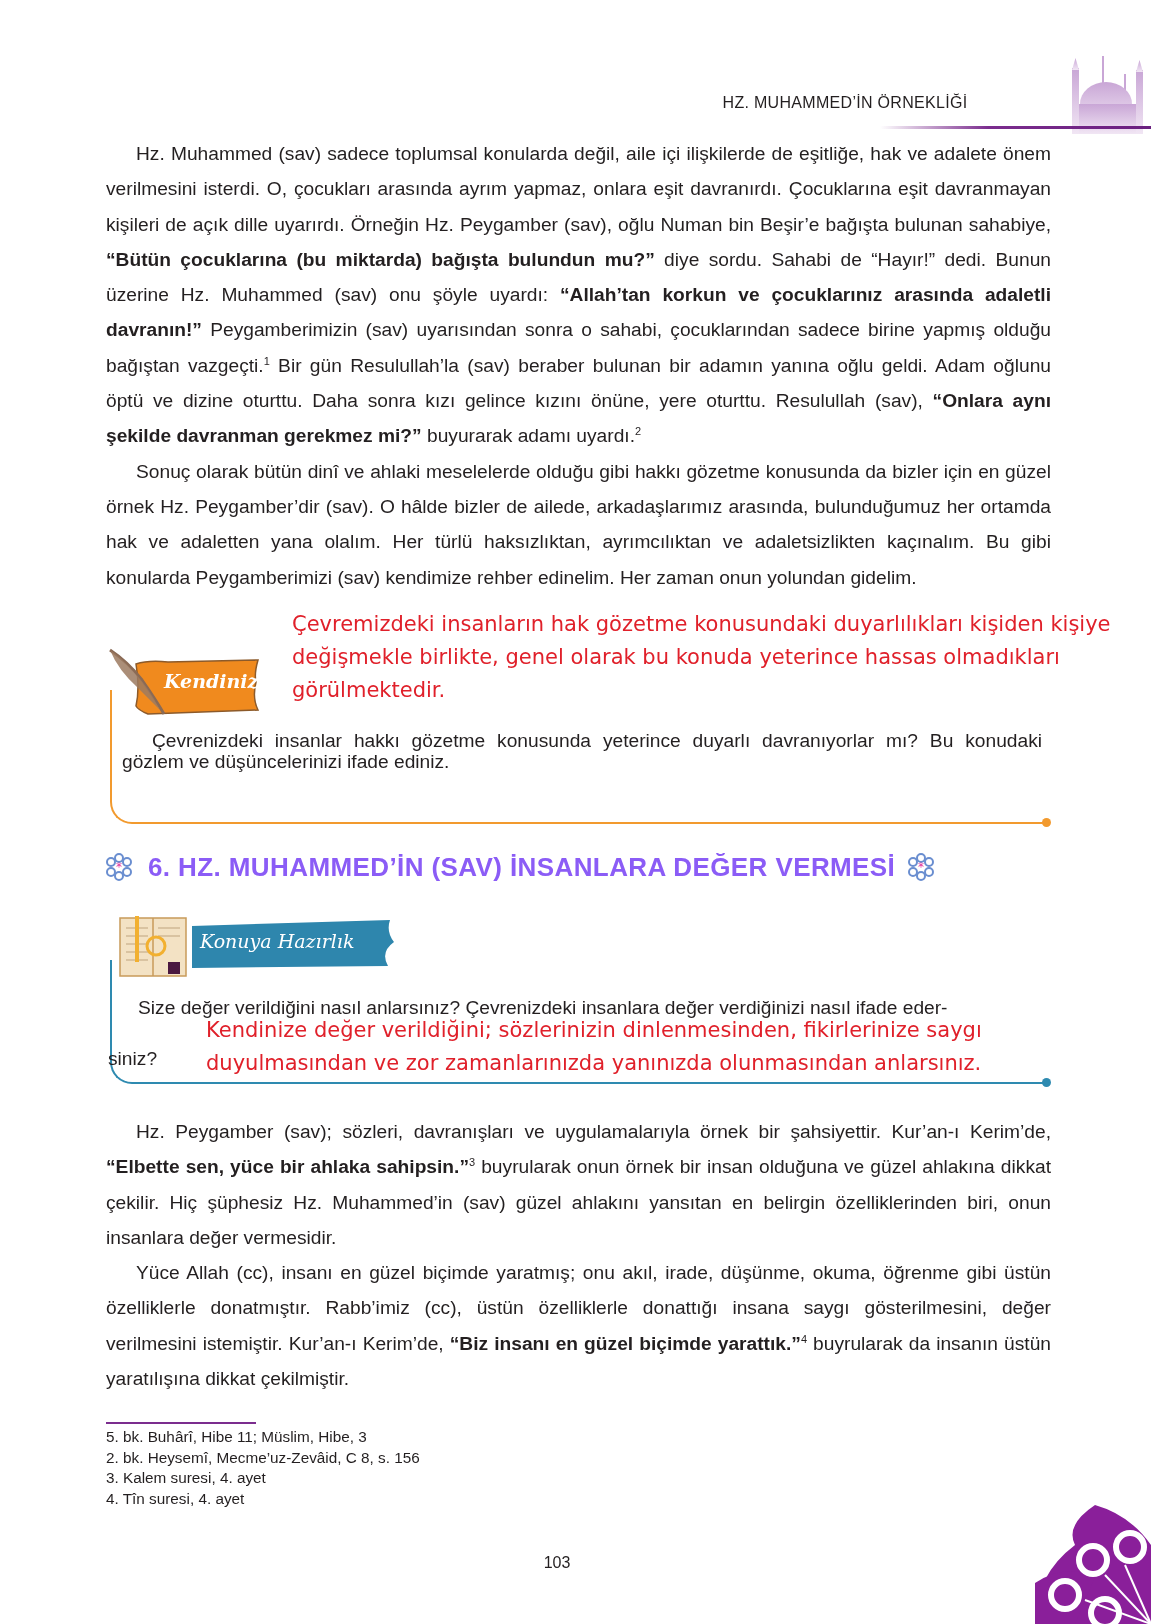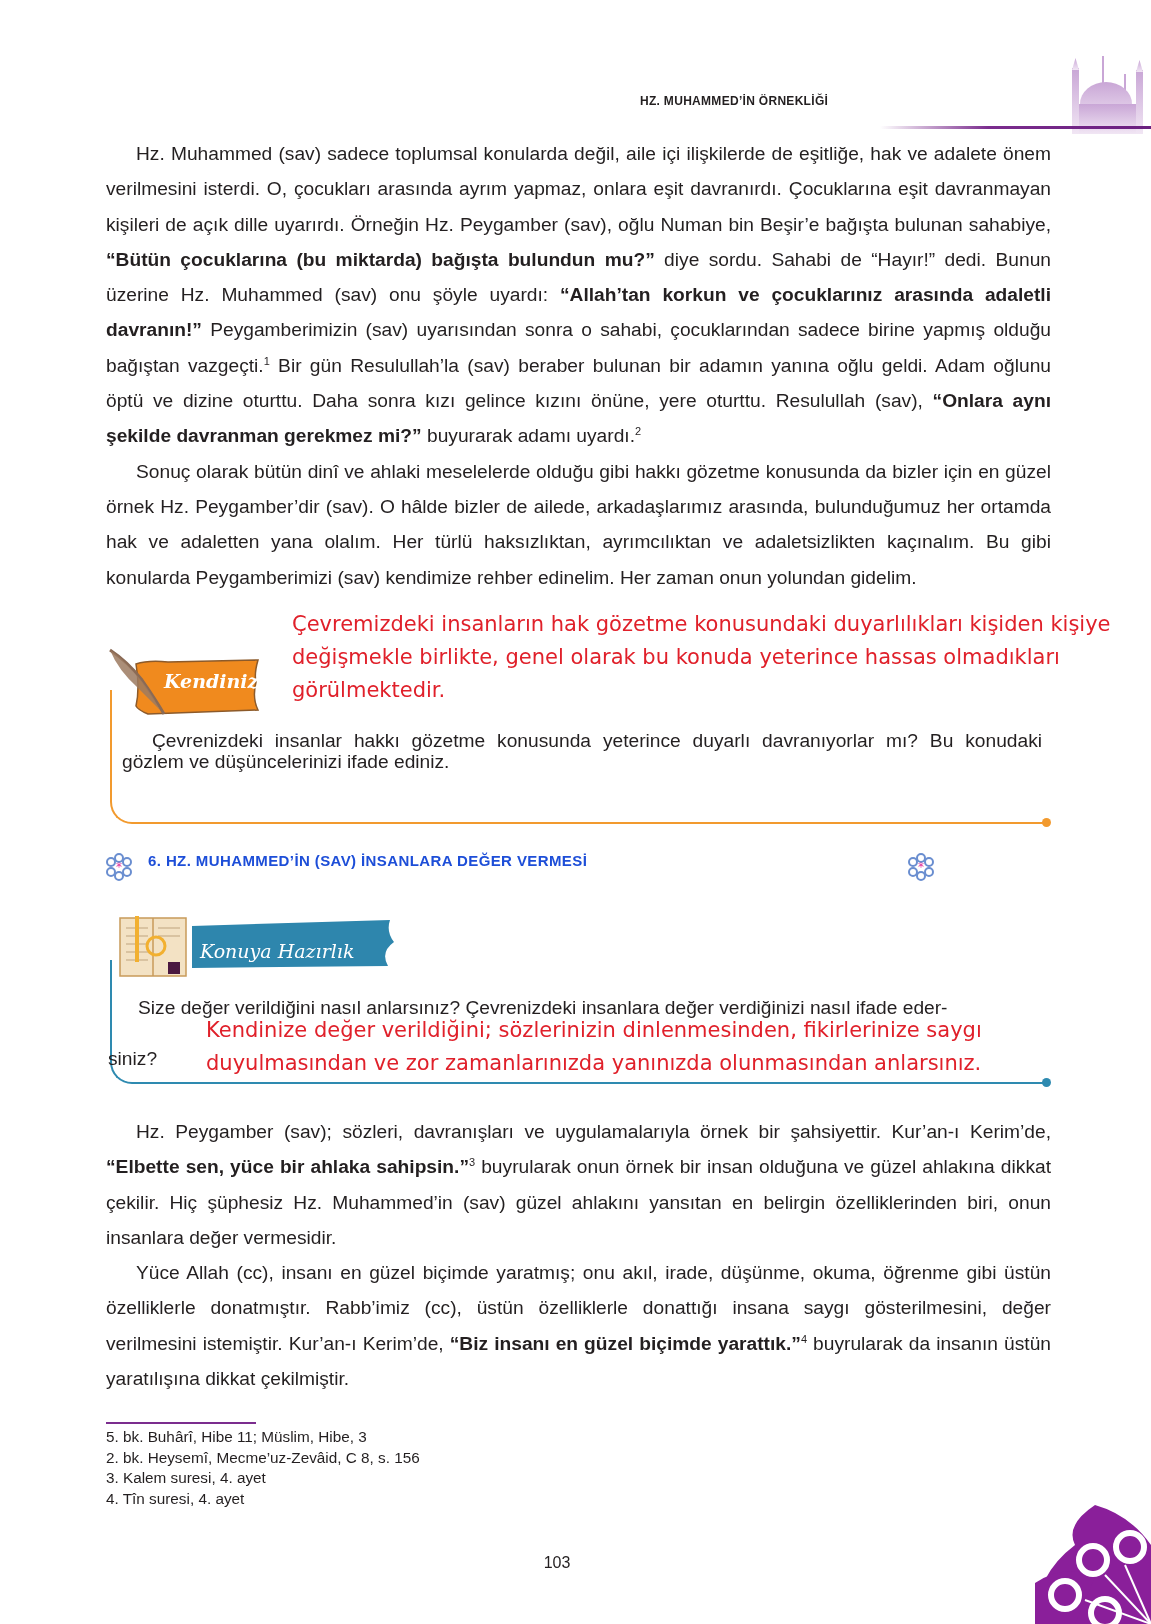--- a/index.html
+++ b/index.html
@@ -1,22 +1,22 @@
 <!DOCTYPE html>
 <html><head>
 <meta charset="utf-8">
 <style>
   html, body { margin:0; padding:0; background:#ffffff; }
   body { width:1151px; height:1624px; position:relative; overflow:hidden;
          font-family:"Liberation Sans", sans-serif; color:#231f20; }
   .abs { position:absolute; }
 
   
-  .running-head { left:640px; top:94px; width:410px; text-align:left;
-    font-weight:bold; font-size:12px; letter-spacing:0.3px; color:#231f20; }
+  .running-head { left:640px; top:94px; width:410px; text-align:center;
+    font-weight:normal; font-size:16px; letter-spacing:0.3px; color:#231f20; }
   .head-rule { left:880px; top:126px; width:271px; height:3px;
     background:linear-gradient(to right, rgba(120,40,140,0) 0%, #7b2d8e 40%, #6a1f7f 100%); }
   .mosque { left:1066px; top:56px; width:85px; height:78px; }
 
   
   .para { left:106px; width:945px; font-size:19.2px; line-height:35.3px; text-align:justify; }
   .para p { margin:0; text-indent:30px; }
   .para b { font-weight:bold; }
   .para sup { font-size:11px; vertical-align:super; line-height:0; }
 
@@ -26,21 +26,21 @@
   
   .etk-box { left:110px; top:690px; width:938px; height:132px;
     border-left:2.5px solid #f29a2e; border-bottom:2.5px solid #f29a2e;
     border-bottom-left-radius:22px; }
   .etk-dot { left:1042px; top:818px; width:9px; height:9px; border-radius:50%; background:#f29a2e; }
   .etk-badge { left:108px; top:648px; width:156px; height:72px; }
   .etk-text { left:122px; top:730px; width:920px; font-size:19.2px; line-height:21px; text-align:justify; }
   .etk-text p { margin:0; text-indent:30px; }
 
   
-  .sec-title { left:148px; top:852px; font-weight:bold; font-size:15px; letter-spacing:0.4px; color:#1d4ed8; }
+  .sec-title { left:148px; top:852px; font-weight:bold; font-size:26px; letter-spacing:0.4px; color:#8b5cf6; }
   .flower { width:30px; height:30px; }
 
   
   .kh-box { left:110px; top:960px; width:938px; height:122px;
     border-left:2.5px solid #2e8ab0; border-bottom:2.5px solid #2e8ab0;
     border-bottom-left-radius:22px; }
   .kh-dot { left:1042px; top:1078px; width:9px; height:9px; border-radius:50%; background:#2e8ab0; }
   .kh-badge { left:118px; top:912px; width:290px; height:70px; }
   .kh-text { left:108px; top:990px; width:920px; font-size:19.2px; line-height:35px; }
 
@@ -138,21 +138,21 @@
       <line x1="8" y1="40" x2="30" y2="40"></line>
         <line x1="8" y1="48" x2="30" y2="48"></line>
         <line x1="40" y1="16" x2="62" y2="16"></line>
       <line x1="40" y1="24" x2="62" y2="24"></line>
     </g>
     <rect x="17" y="4" width="4" height="46" fill="#f2b030"></rect>
     <circle cx="38" cy="34" r="9" fill="none" stroke="#f2b030" stroke-width="3"></circle>
     <rect x="50" y="50" width="12" height="12" fill="#4a1840"></rect>
     <path d="M74,14 L272,8 Q268,20 276,30 Q262,40 270,54 L74,56 Z" fill="#2e86ad"></path>
   </svg>
-  <span style="position:absolute;left:82px;top:28px;color:#fff;font-family:'DejaVu Serif',serif;font-style:italic;font-size:19px;">Konuya Hazırlık</span>
+  <span style="position:absolute;left:82px;top:18px;color:#fff;font-family:'DejaVu Serif',serif;font-style:italic;font-size:19px;">Konuya Hazırlık</span>
 </div>
 <div class="abs kh-text">
   <div style="padding-left:30px;">Size değer verildiğini nasıl anlarsınız? Çevrenizdeki insanlara değer verdiğinizi nasıl ifade eder-</div>
   <div style="margin-top:16px;">siniz?</div>
 </div>
 <div class="abs answer" style="left:206px; top:1014px; width:810px;">Kendinize değer verildiğini; sözlerinizin dinlenmesinden, fikirlerinize saygı duyulmasından ve zor zamanlarınızda yanınızda olunmasından anlarsınız.</div>
 
 <div class="abs para" style="top:1114px;">
   <p><span>Hz. Peygamber (sav); sözleri, davranışları ve uygulamalarıyla örnek bir şahsiyettir. Kur’an-ı Kerim’de, </span><b>“Elbette sen, yüce bir ahlaka sahipsin.”</b><sup>3</sup><span> buyrularak onun örnek bir insan olduğuna ve güzel ahlakına dikkat çekilir. Hiç şüphesiz Hz. Muhammed’in (sav) güzel ahlakını yansıtan en belirgin özelliklerinden biri, onun insanlara değer vermesidir.</span></p>
   <p><span>Yüce Allah (cc), insanı en güzel biçimde yaratmış; onu akıl, irade, düşünme, okuma, öğrenme gibi üstün özelliklerle donatmıştır. Rabb’imiz (cc), üstün özelliklerle donattığı insana saygı gösterilmesini, değer verilmesini istemiştir. Kur’an-ı Kerim’de, </span><b>“Biz insanı en güzel biçimde yarattık.”</b><sup>4</sup><span> buyrularak da insanın üstün yaratılışına dikkat çekilmiştir.</span></p>

